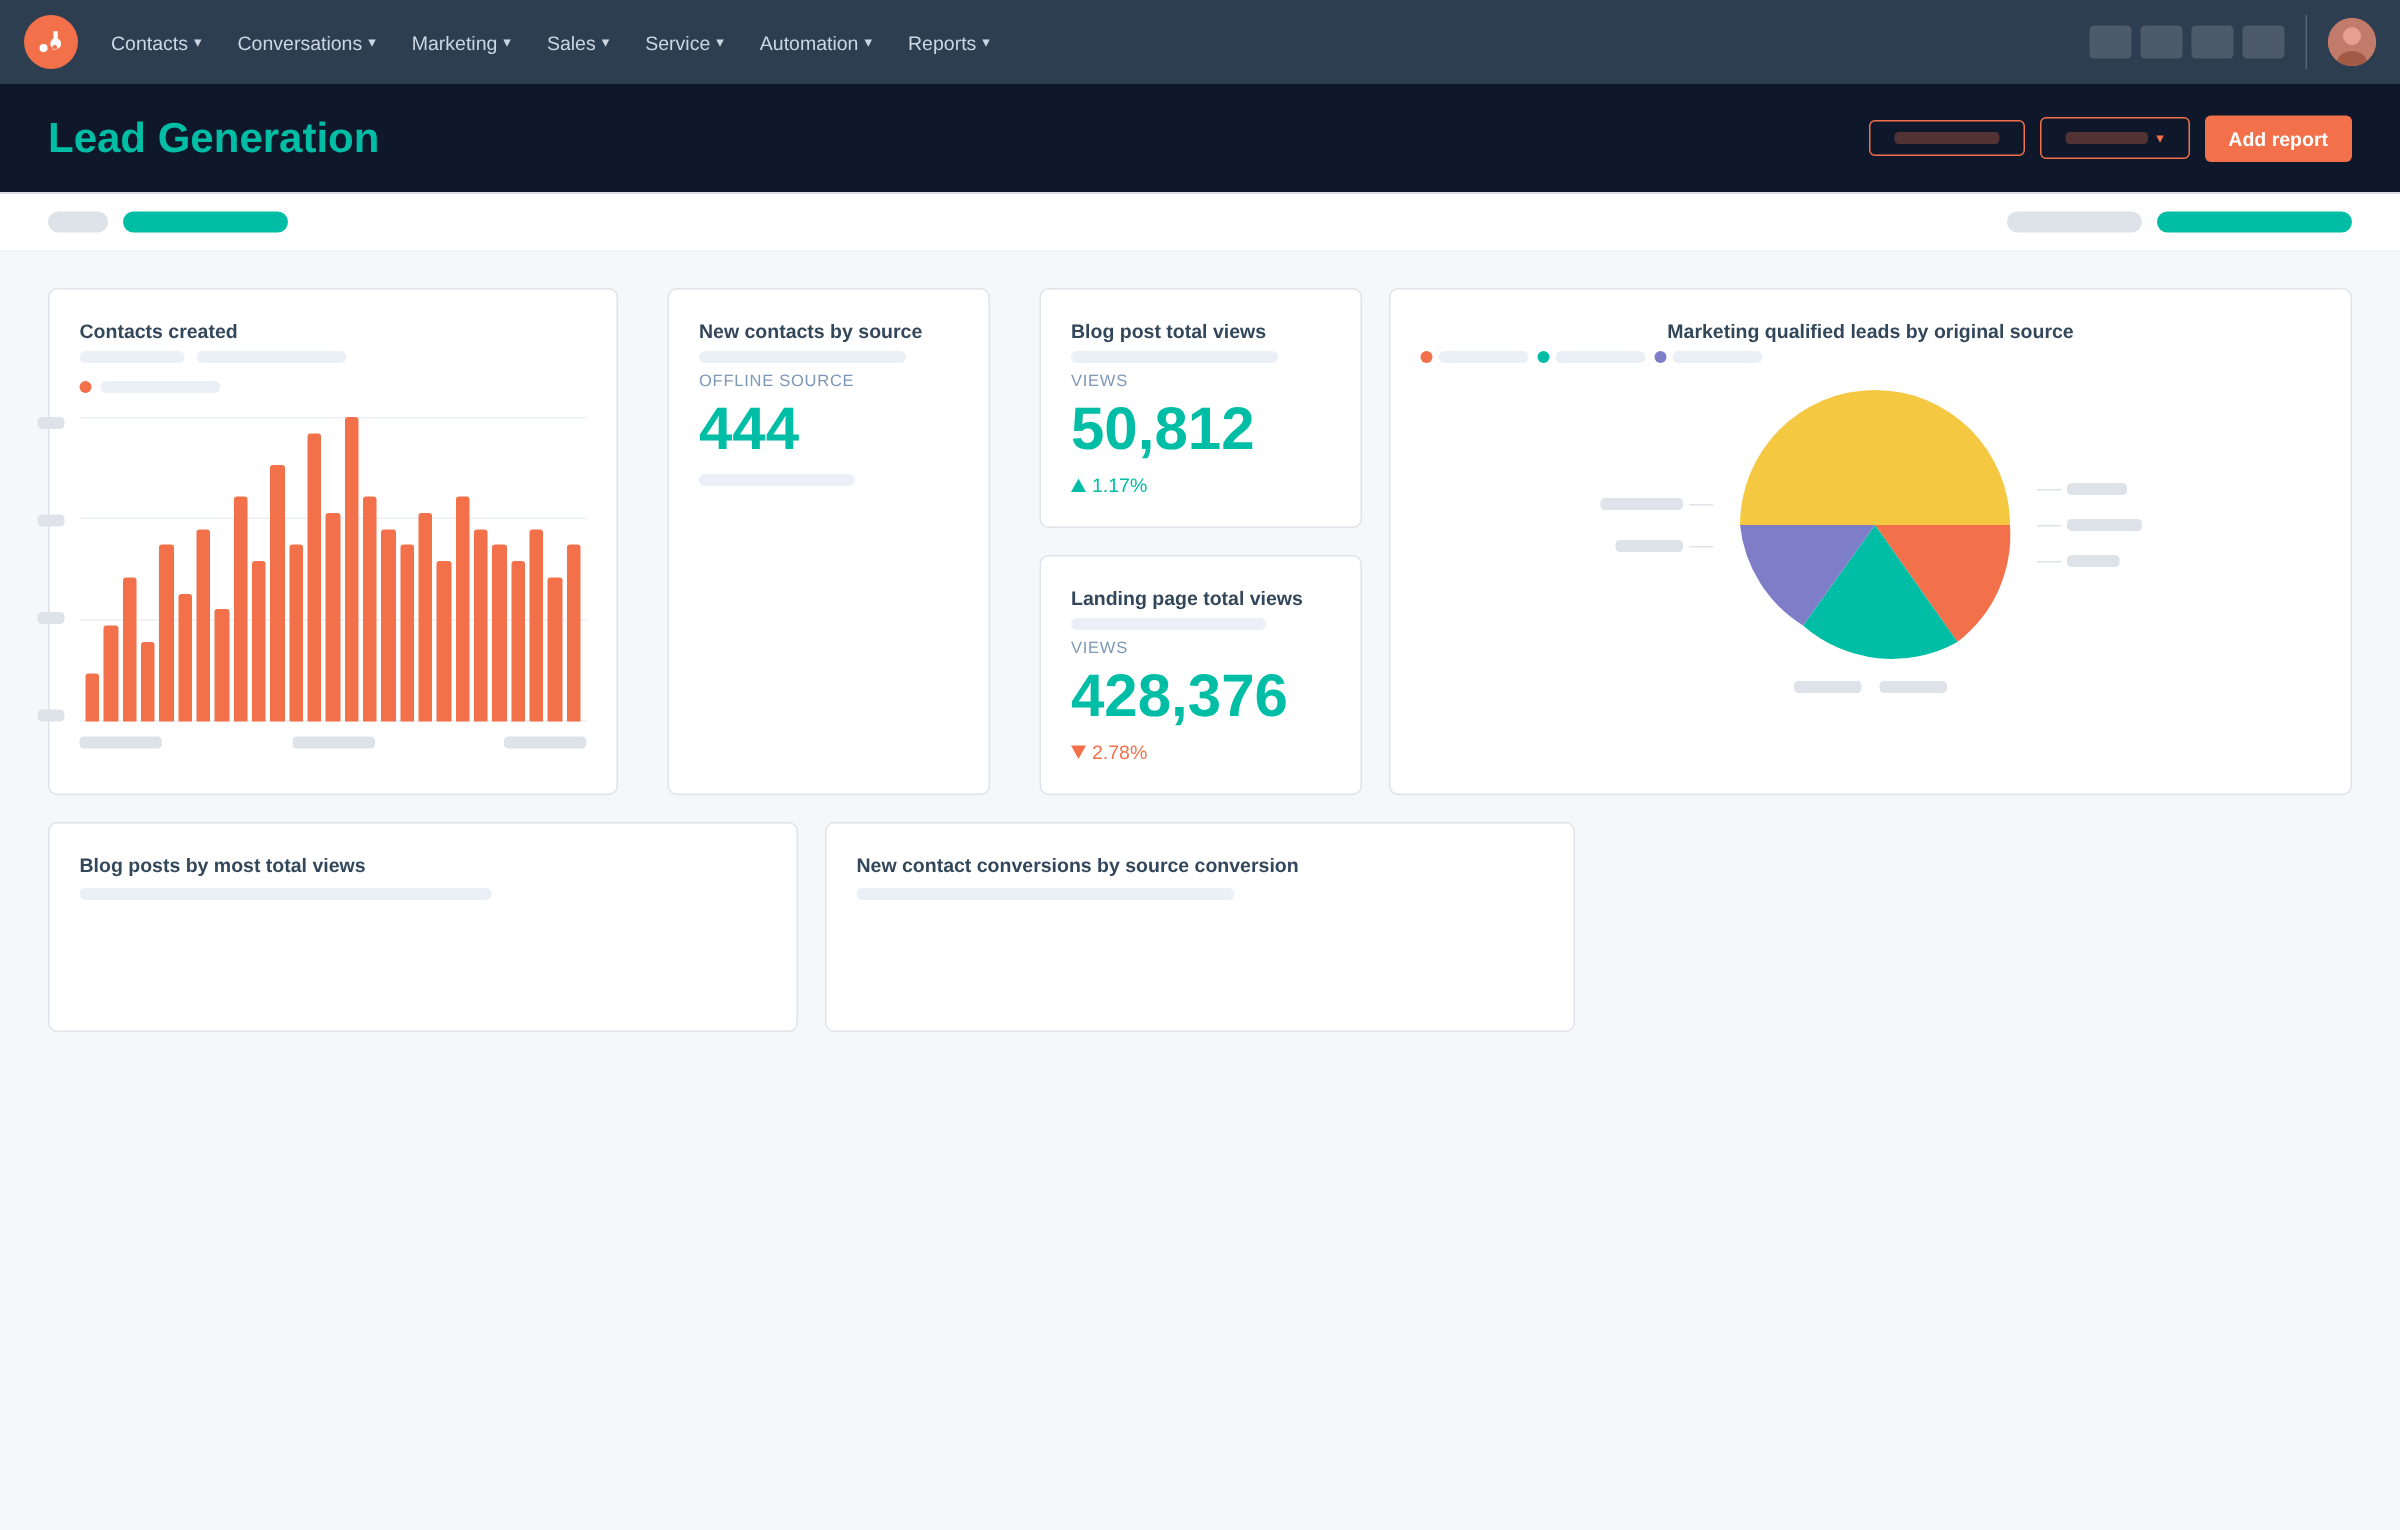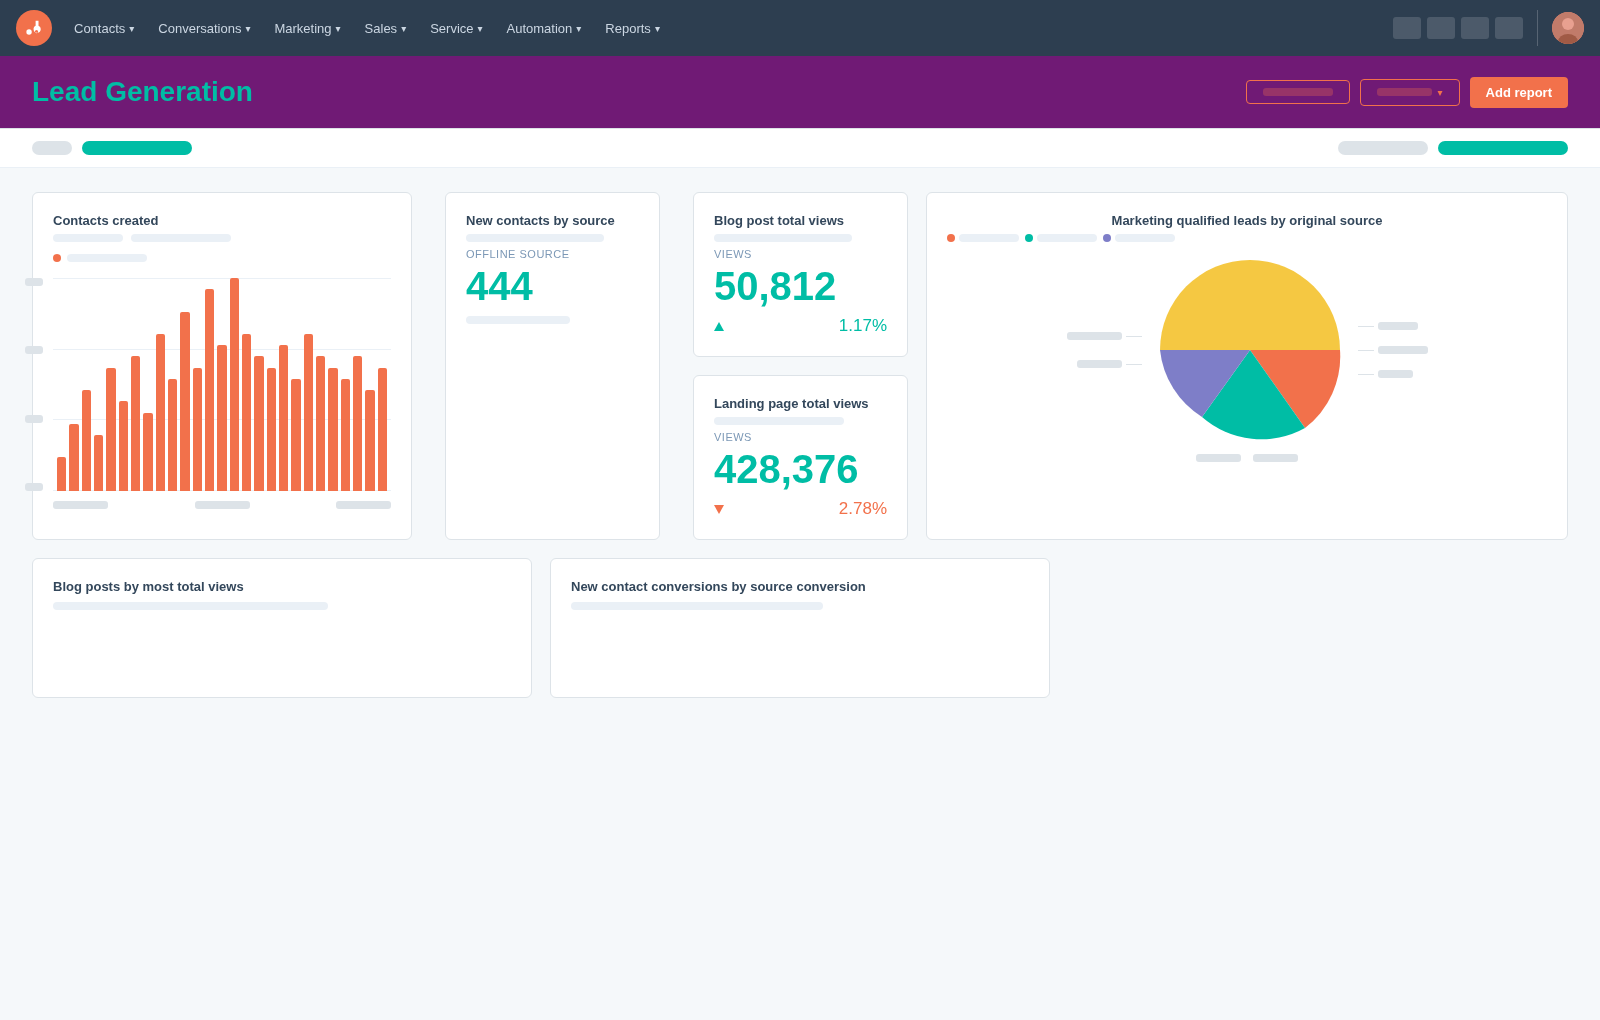--- a/index.html
+++ b/index.html
@@ -58,21 +58,21 @@
       border-radius: 50%;
       background: #e8856e;
       overflow: hidden;
       cursor: pointer;
       display: flex; align-items: center; justify-content: center;
       color: #fff; font-size: 13px; font-weight: 600;
     }
 
     
     .page-header {
-      background: #701a75;
+      background: #0f172a;
       padding: 20px 32px;
       display: flex;
       align-items: center;
       justify-content: space-between;
       border-bottom: 1px solid #dde3e8;
     }
     .page-title {
       font-size: 28px;
       font-weight: 600;
       color: #00bda5;
@@ -250,23 +250,22 @@
       font-size: 40px;
       font-weight: 700;
       color: #00bda5;
       line-height: 1.1;
       margin-bottom: 8px;
     }
     .metric-change {
       display: flex;
       align-items: center;
       gap: 4px;
-      font-size: 17px;
+      font-size: 13px;
       color: #33475b;
-      justify-content: space-between;
     }
     .trend-up { color: #00bda5; }
     .trend-down { color: #f2714b; }
     .triangle-up {
       width: 0; height: 0;
       border-left: 5px solid transparent;
       border-right: 5px solid transparent;
       border-bottom: 9px solid #00bda5;
     }
     .triangle-down {

